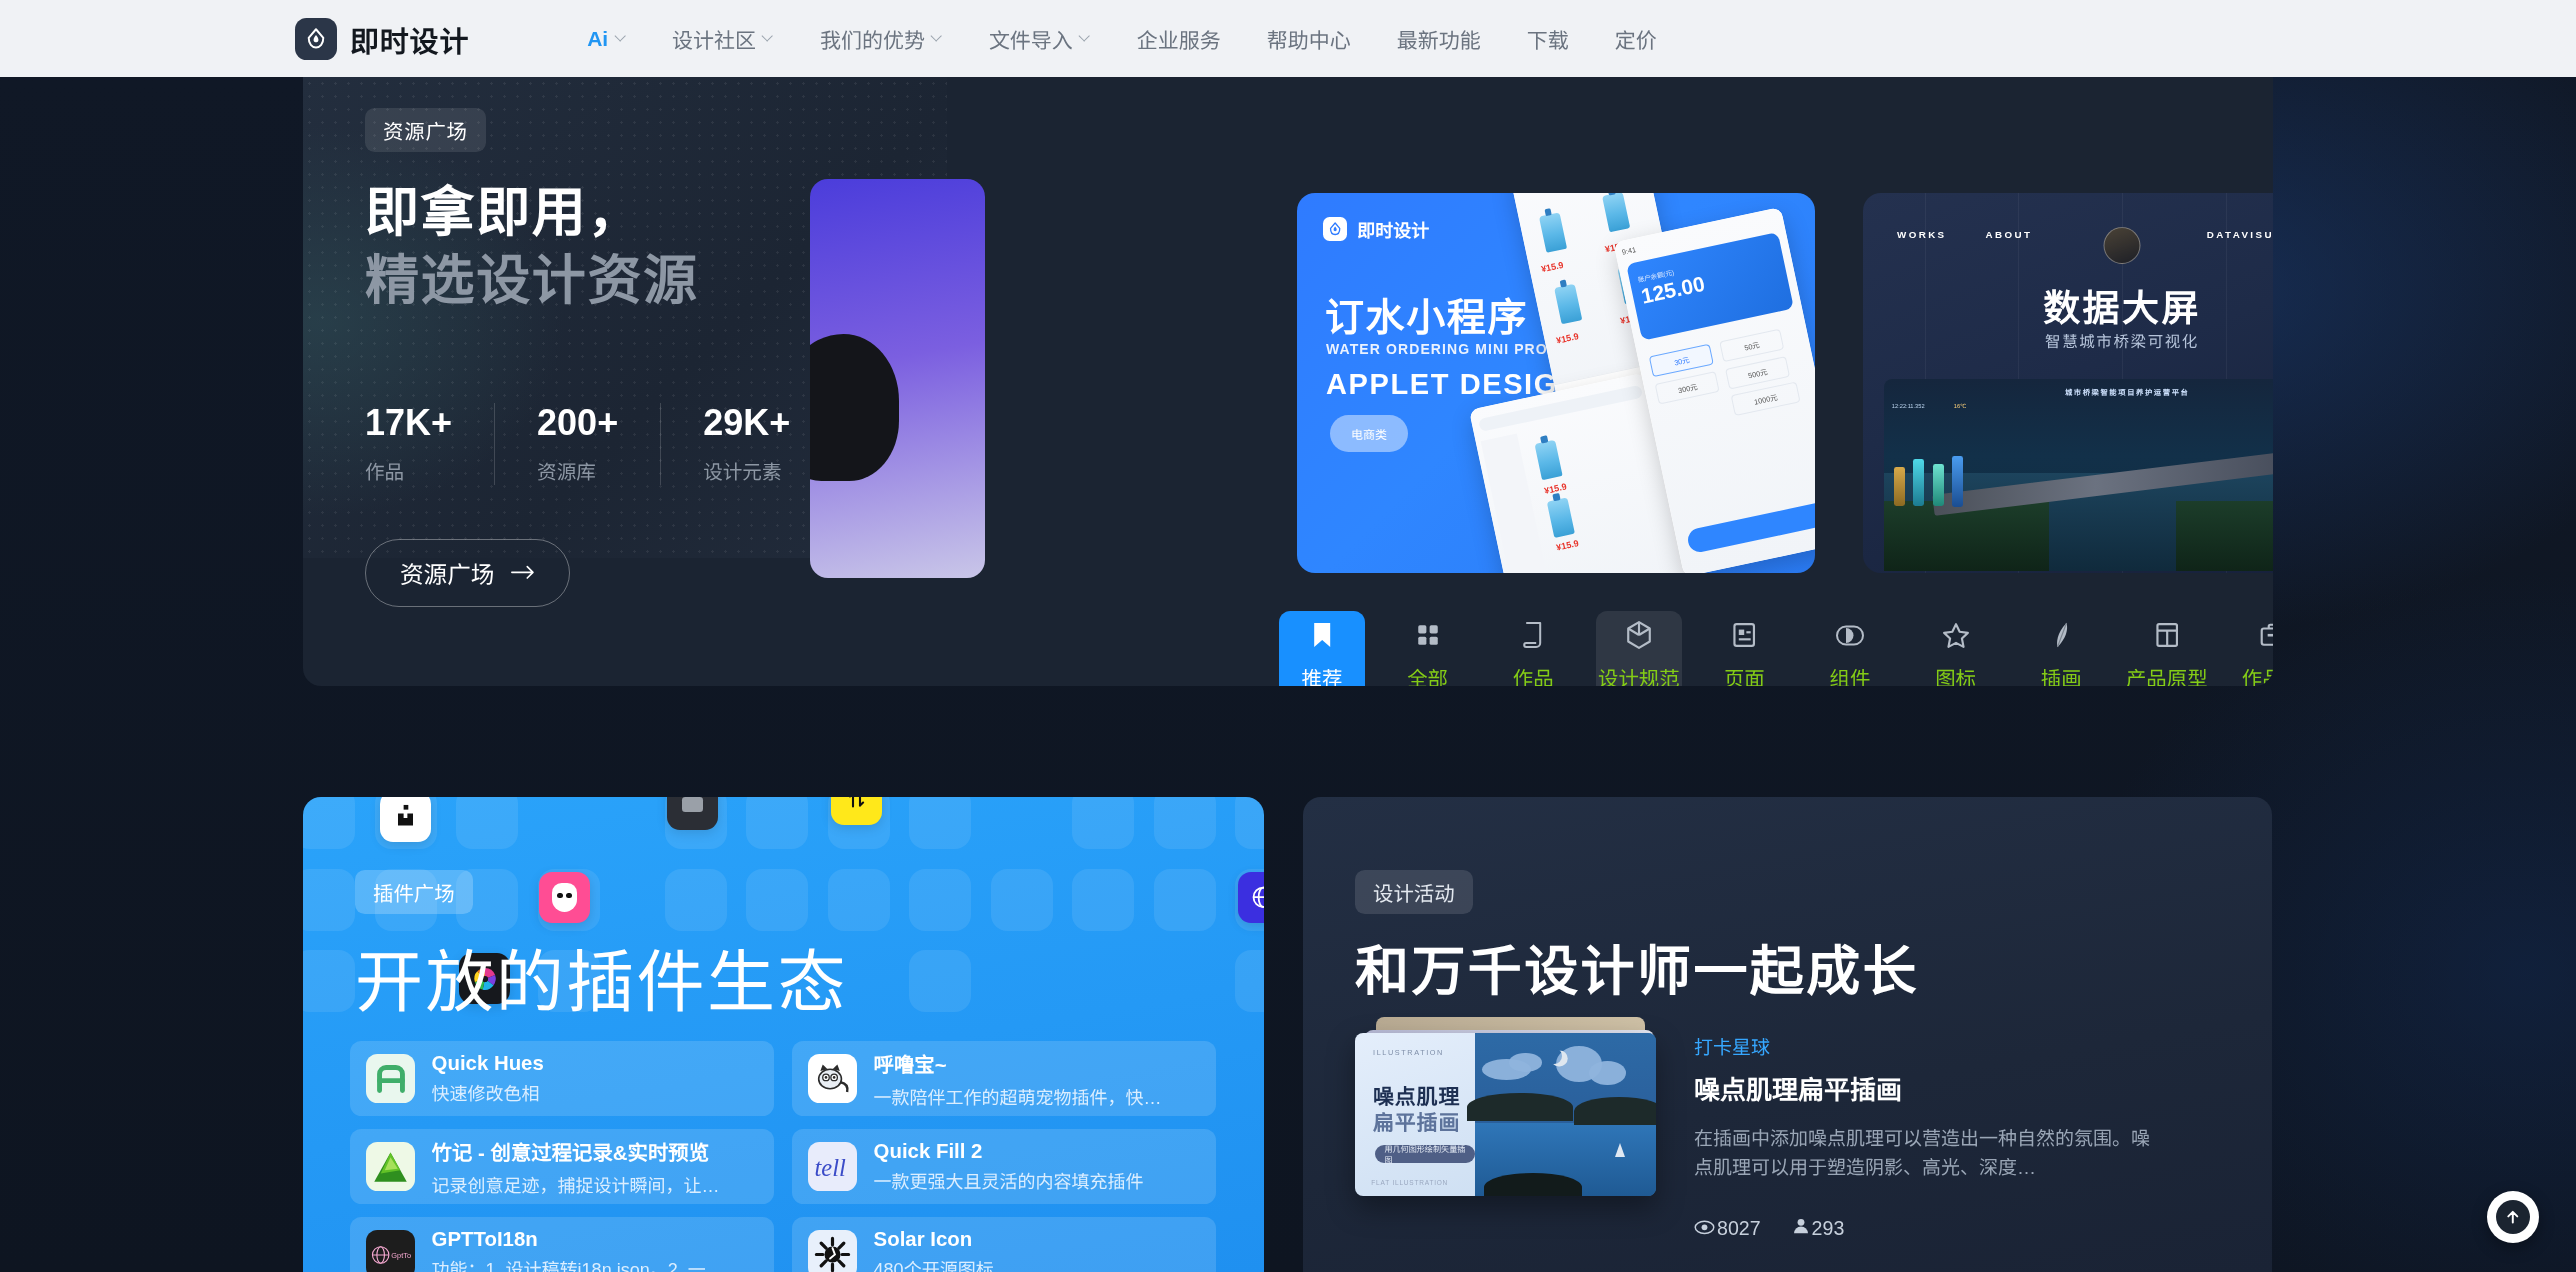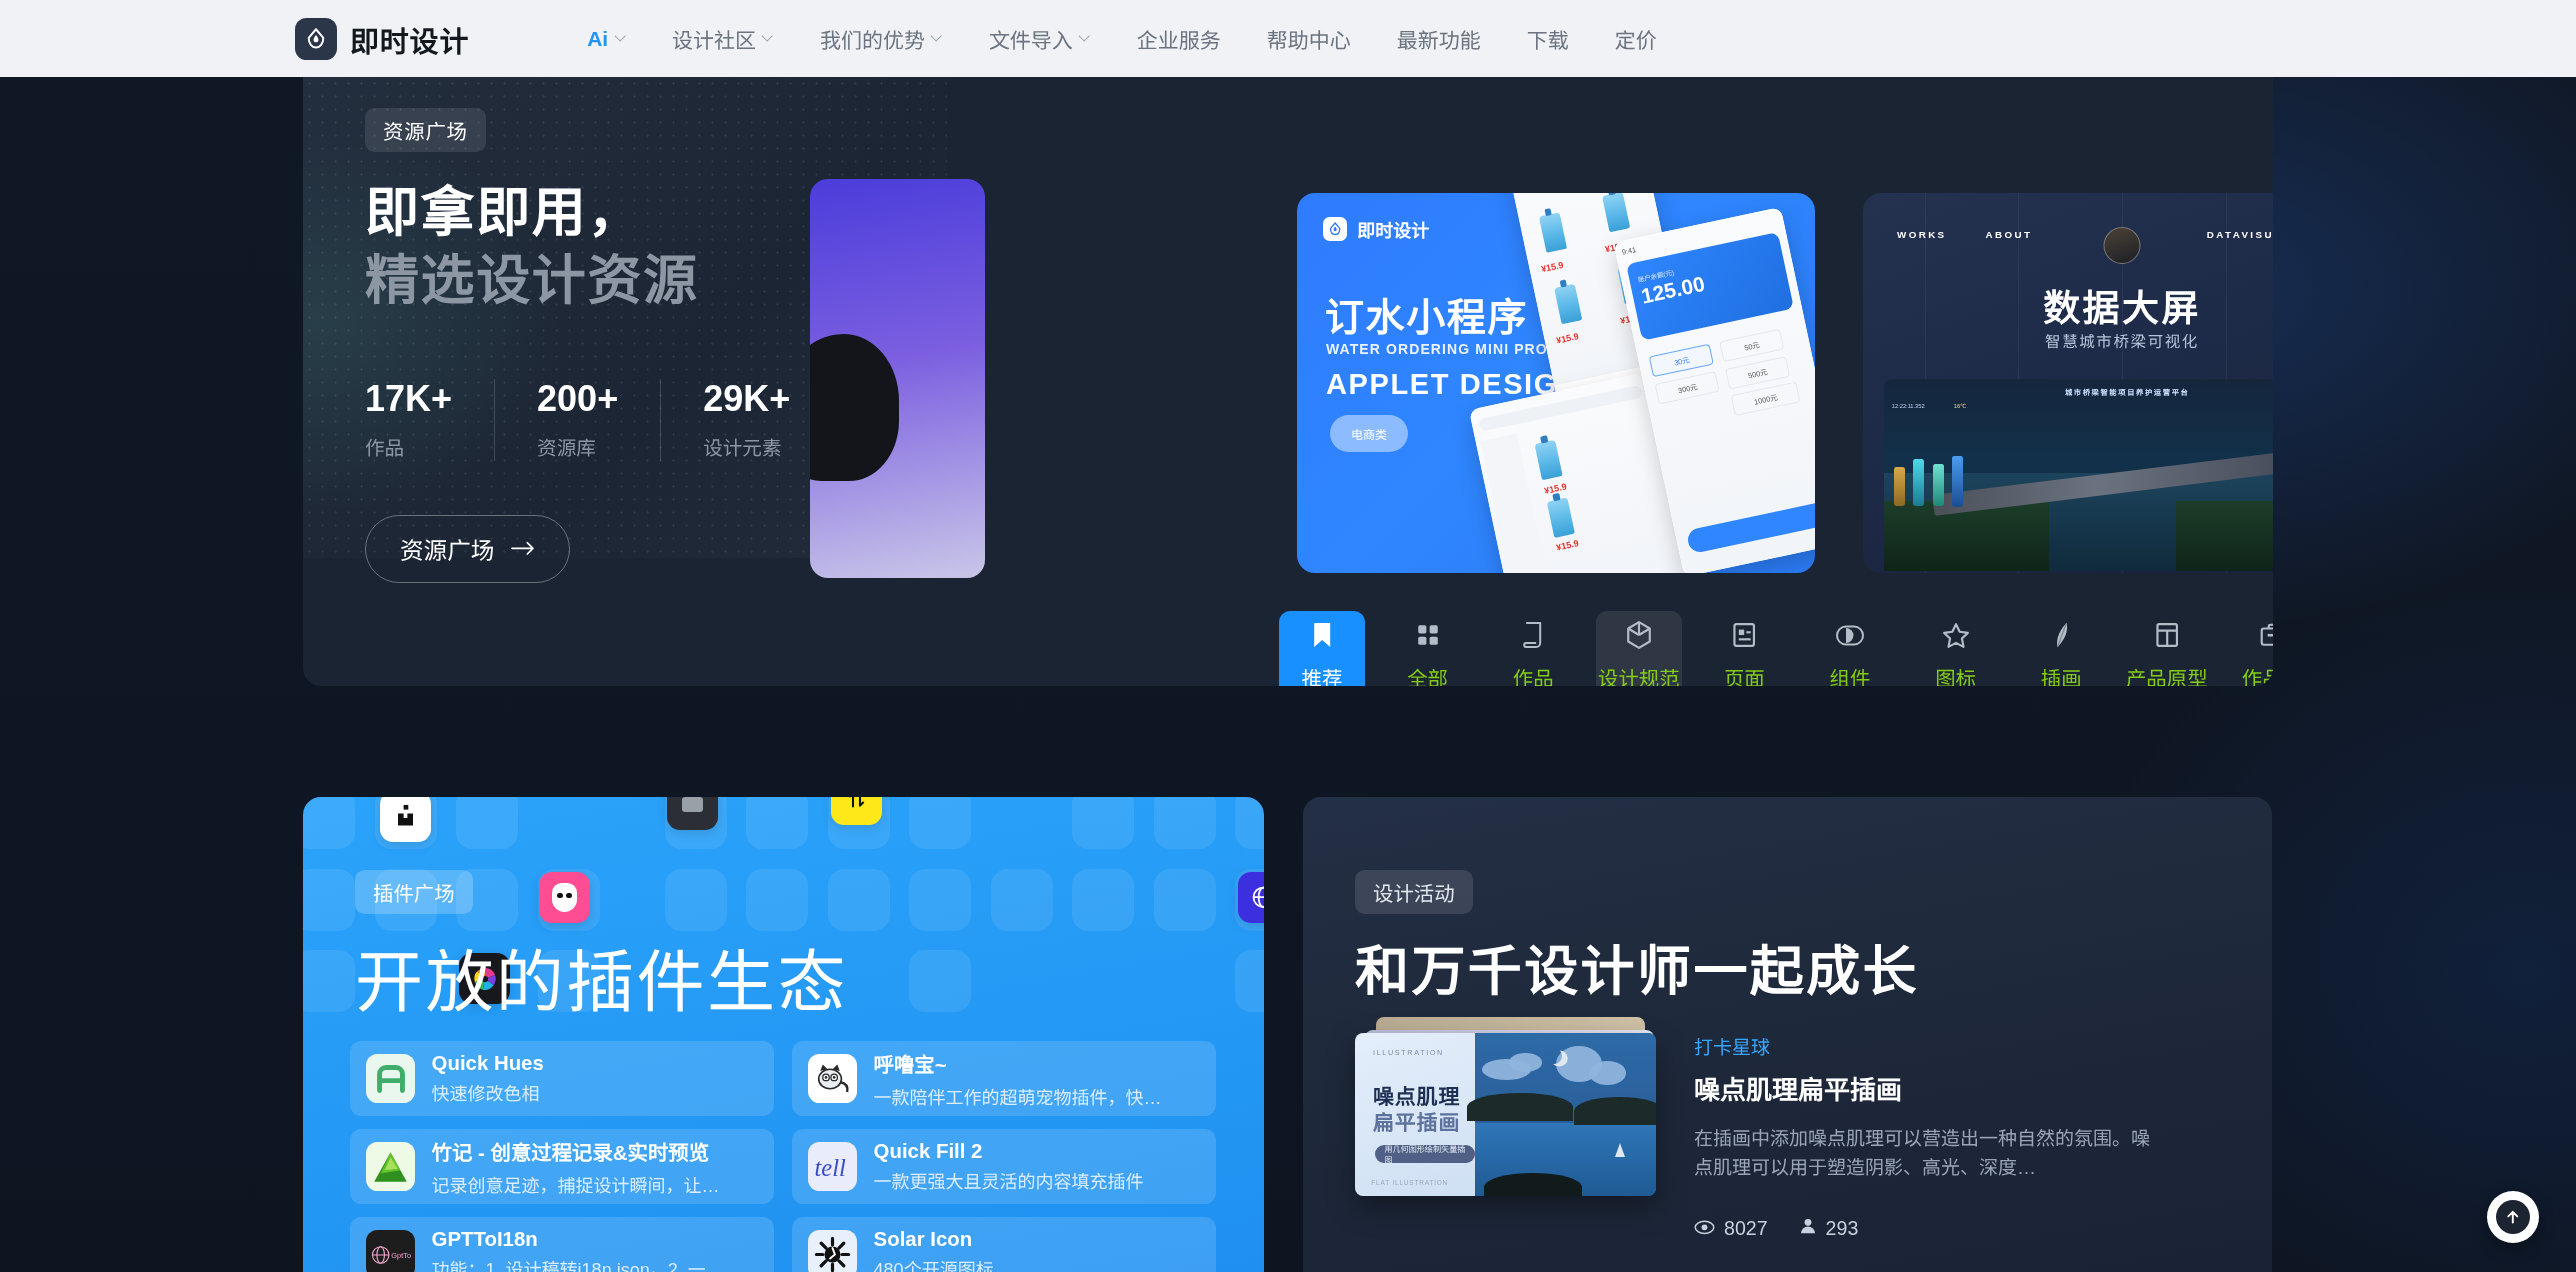--- a/index.html
+++ b/index.html
@@ -90,21 +90,21 @@
     display: inline-flex; align-items: center; justify-content: center;
     height: 44px; padding: 0 18px; border-radius: 9.8px;
     background: rgba(255,255,255,.10); color: #ffffff;
     font-size: 20.4px; letter-spacing: 0.8px;
   }
   .hero-h1 {
     margin-top: 26px; font-size: 54px; font-weight: 700;
     color: #ffffff; line-height: 1.26; letter-spacing: 1.6px;
   }
   .hero-h1 .sub { color: #8d97a4; display: block; }
-  .stats { display: flex; margin-top: 65px; }
+  .stats { display: flex; margin-top: 89px; }
   .stat { padding-right: 42px; margin-right: 42px; border-right: 0.8px solid rgba(255,255,255,.16); }
   .stat:last-child { border-right: none; }
   .stat-num { font-size: 36px; font-weight: 700; color: #ffffff; line-height: 1.1; }
   .stat-label { font-size: 19.6px; color: #8d97a4; margin-top: 13px; }
   .hero-cta {
     margin-top: 54px; width: 205px; height: 68px; border-radius: 34px;
     border: 0.8px solid rgba(255,255,255,.35);
     display: flex; align-items: center; justify-content: center; gap: 16.3px;
     color: #ffffff; font-size: 23.6px; cursor: pointer;
   }
@@ -245,21 +245,21 @@
   .il-title { position: absolute; left: 18px; top: 51px; color: #1d2f52; font-size: 21px; font-weight: 800; line-height: 1.25; letter-spacing: 0.8px; }
   .il-title .l2 { color:#5d739b; }
   .il-caplabel { position: absolute; left: 18px; top: 14.7px; color: #7e8ea8; font-size: 7.3px; letter-spacing: 1.6px; }
   .il-chip { position:absolute; left:19.6px; top:112px; height:18px; padding:0 9.8px; border-radius:9.8px; background:#4f5f86; color:#e5ebf5; font-size:8.1px; display:flex; align-items:center; }
 
   .act-body { position: absolute; left: 391px; top: 235px; width: 456px; }
   .act-kicker { color: #36a7ff; font-size: 19px; }
   .act-title { color: #ffffff; font-size: 26px; font-weight: 700; margin-top: 9.8px; }
   .act-desc { color: #9aa6b6; font-size: 19px; line-height: 1.55; margin-top: 18px; }
   .act-meta { display: flex; align-items: center; gap: 31px; margin-top: 34px; color: #c7d0dc; font-size: 19.6px; }
-  .act-meta .mi { display: flex; align-items: flex-start; gap: 9px; }
+  .act-meta .mi { display: flex; align-items: flex-start; gap: 2px; }
 
   
   .scrolltop {
     position: absolute; right: 37px; bottom: 29px;
     width: 52px; height: 52px; border-radius: 50%;
     background: #ffffff; display: flex; align-items: center; justify-content: center;
     cursor: pointer; box-shadow: 0 4.9px 14.7px rgba(0,0,0,.35);
   }
   .scrolltop .knob { width: 34px; height: 34px; border-radius: 50%; background: #1b2430; display:flex; align-items:center; justify-content:center; }
 </style>

